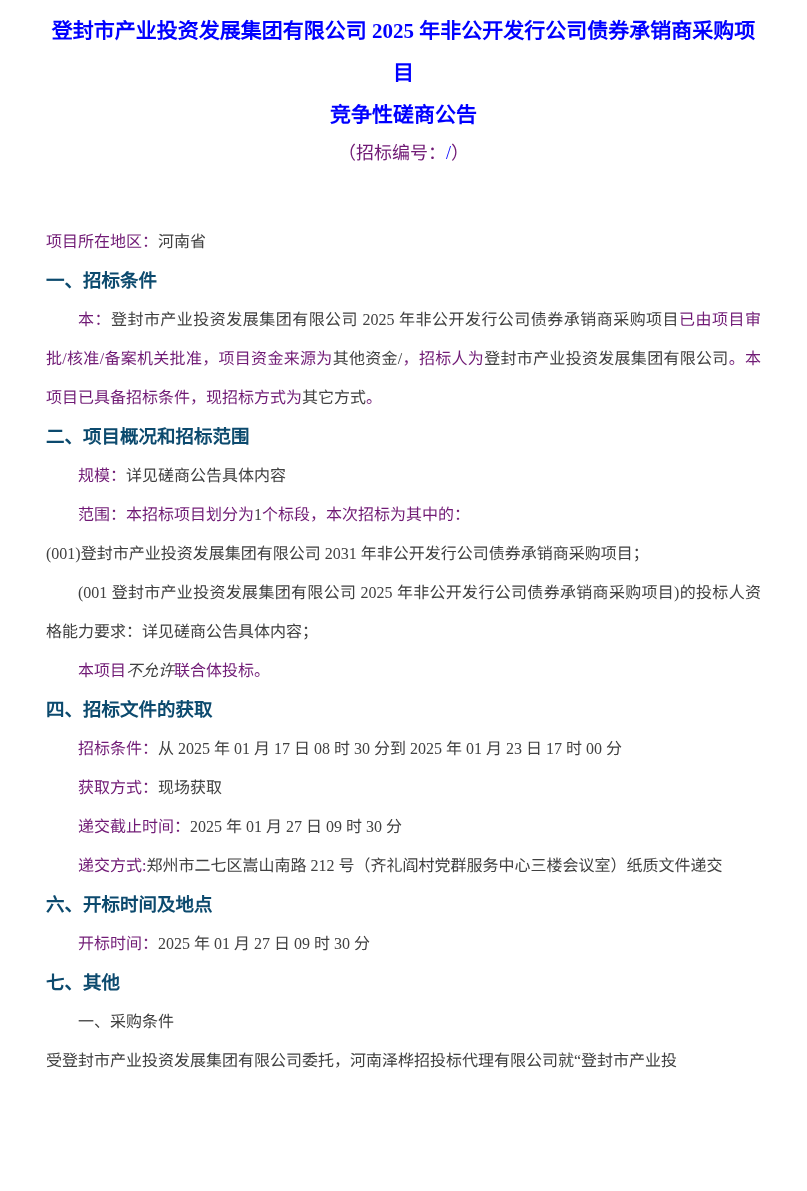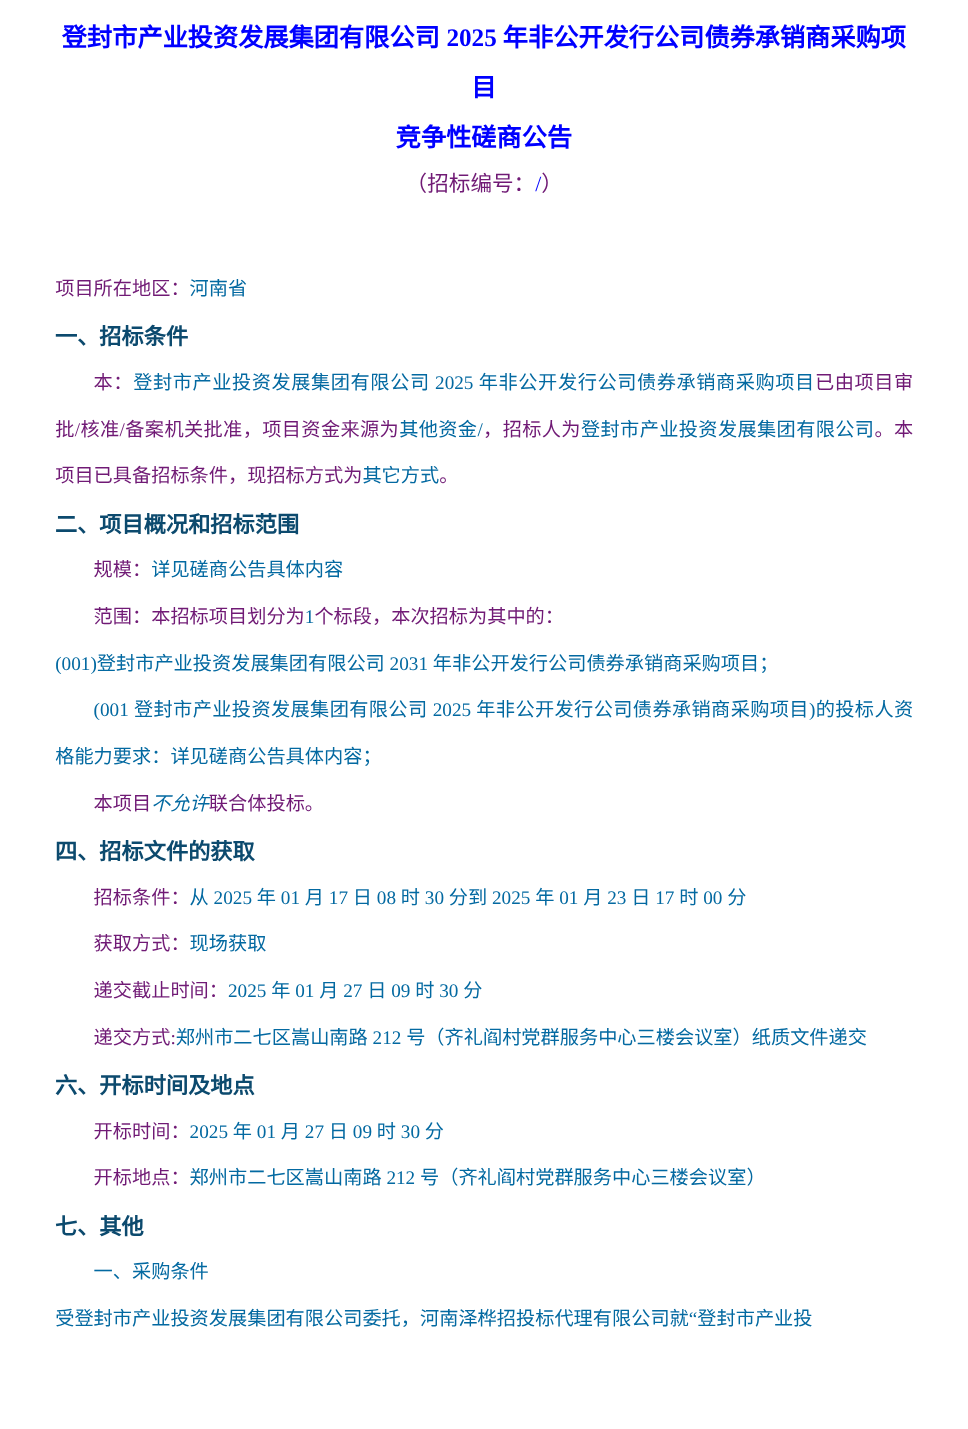--- a/index.html
+++ b/index.html
@@ -24,21 +24,21 @@
   
   p.body{
     margin:0;font-size:16px;line-height:39px;color:#000000;
     text-align:justify;
   }
   p.ind{text-indent:32px;}
   h2.hd{
     margin:0;font-size:18.5px;line-height:39px;font-weight:bold;color:#0c4a6e;
     font-family:"Liberation Sans","DejaVu Sans",sans-serif;
   }
-  .v{color:#0369a1;}
+  .v{color:#404040;}
   .k{color:#701a75;font-family:Liberation Serif, serif;}
   .ital{font-style:italic;}
 </style>
 </head>
 <body>
 
 <div class="doc">
 
   <h1 class="title-line">登封市产业投资发展集团有限公司 2025 年非公开发行公司债券承销商采购项目</h1>
   <h1 class="title-line">竞争性磋商公告</h1>
@@ -74,21 +74,20 @@
 
 
   <p class="body ind"><span class="k">递交截止时间：</span><span class="v">2025 年 01 月 27 日 09 时 30 分</span></p>
 
   <p class="body ind"><span class="k">递交方式:</span><span class="v">郑州市二七区嵩山南路 212 号（齐礼阎村党群服务中心三楼会议室）纸质文件递交</span></p>
 
   <h2 class="hd">六、开标时间及地点</h2>
 
   <p class="body ind"><span class="k">开标时间：</span><span class="v">2025 年 01 月 27 日 09 时 30 分</span></p>
 
-  <p class="body ind"><span class="k">开标地点：</span><span class="v">郑州市二七区嵩山南路 212 号（齐礼阎村党群服务中心三楼会议室）</span></p>
 
   <h2 class="hd">七、其他</h2>
 
   <p class="body ind"><span class="v">一、采购条件</span></p>
 
   <p class="body"><span class="v">受登封市产业投资发展集团有限公司委托，河南泽桦招投标代理有限公司就“登封市产业投</span></p>
 
 </div>
 
 </body></html>

